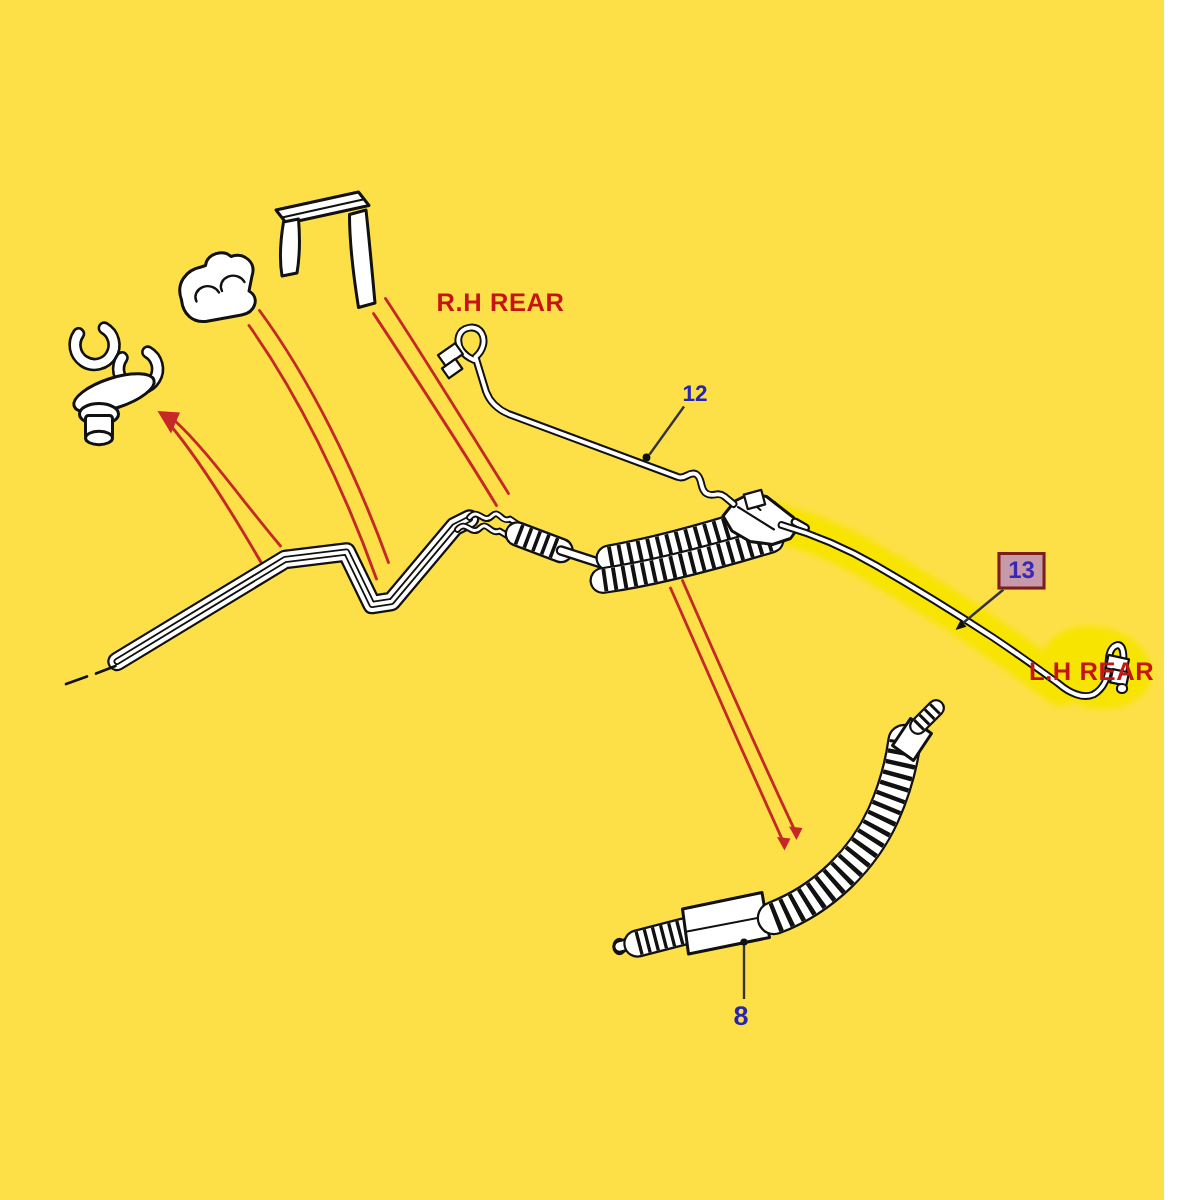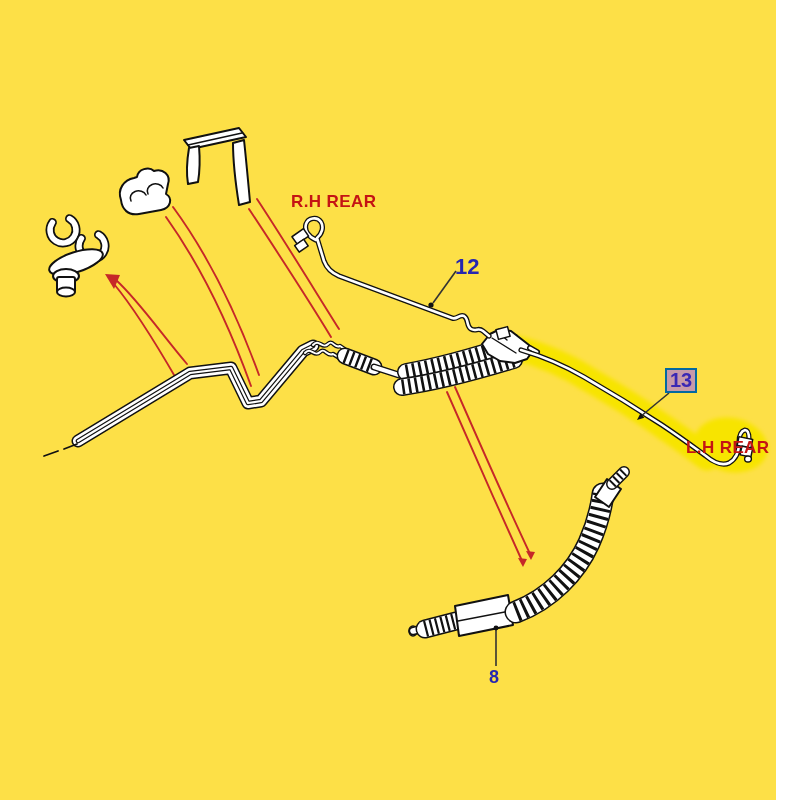--- a/index.html
+++ b/index.html
@@ -3,26 +3,26 @@
 <meta charset="utf-8">
 <style>
   html,body{margin:0;padding:0;background:#ffffff;}
   .canvas{
     position:relative;width:776px;height:800px;background:#fde047;
     font-family:"Liberation Sans", sans-serif;overflow:hidden;text-align:right;
   }
   svg{position:absolute;left:0;top:0;}
   .lbl{position:absolute;font-weight:bold;white-space:nowrap;}
   .lbl-red{color:#c41414;font-size:17px;letter-spacing:.4px;}
-  .lbl-num{color:#2626b0;font-size:22px;}
+  .lbl-num{color:#2626b0;font-size:15px;}
   .callout-box{
     position:absolute;left:665px;top:368px;width:32px;height:25px;
-    background:#c79aa9;border:2px solid #0369a1;box-sizing:border-box;
+    background:#c79aa9;border:2px solid #7f1d1d;box-sizing:border-box;
     display:flex;align-items:center;justify-content:center;
-    color:#3a28b4;font-size:20px;font-weight:bold;
+    color:#3a28b4;font-size:16px;font-weight:bold;
   }
   
   .po{fill:none;stroke:#111;stroke-width:5.2;stroke-linecap:round;stroke-linejoin:round;}
   .pi{fill:none;stroke:#fff;stroke-width:2.6;stroke-linecap:round;stroke-linejoin:round;}
   .thin{fill:none;stroke:#111;stroke-width:1.8;stroke-linecap:round;stroke-linejoin:round;}
   .wfill{fill:#fff;stroke:#111;stroke-width:2;stroke-linejoin:round;}
   .red{fill:none;stroke:#c62828;stroke-width:1.9;stroke-linecap:round;}
 </style>
 </head>
 <body>

